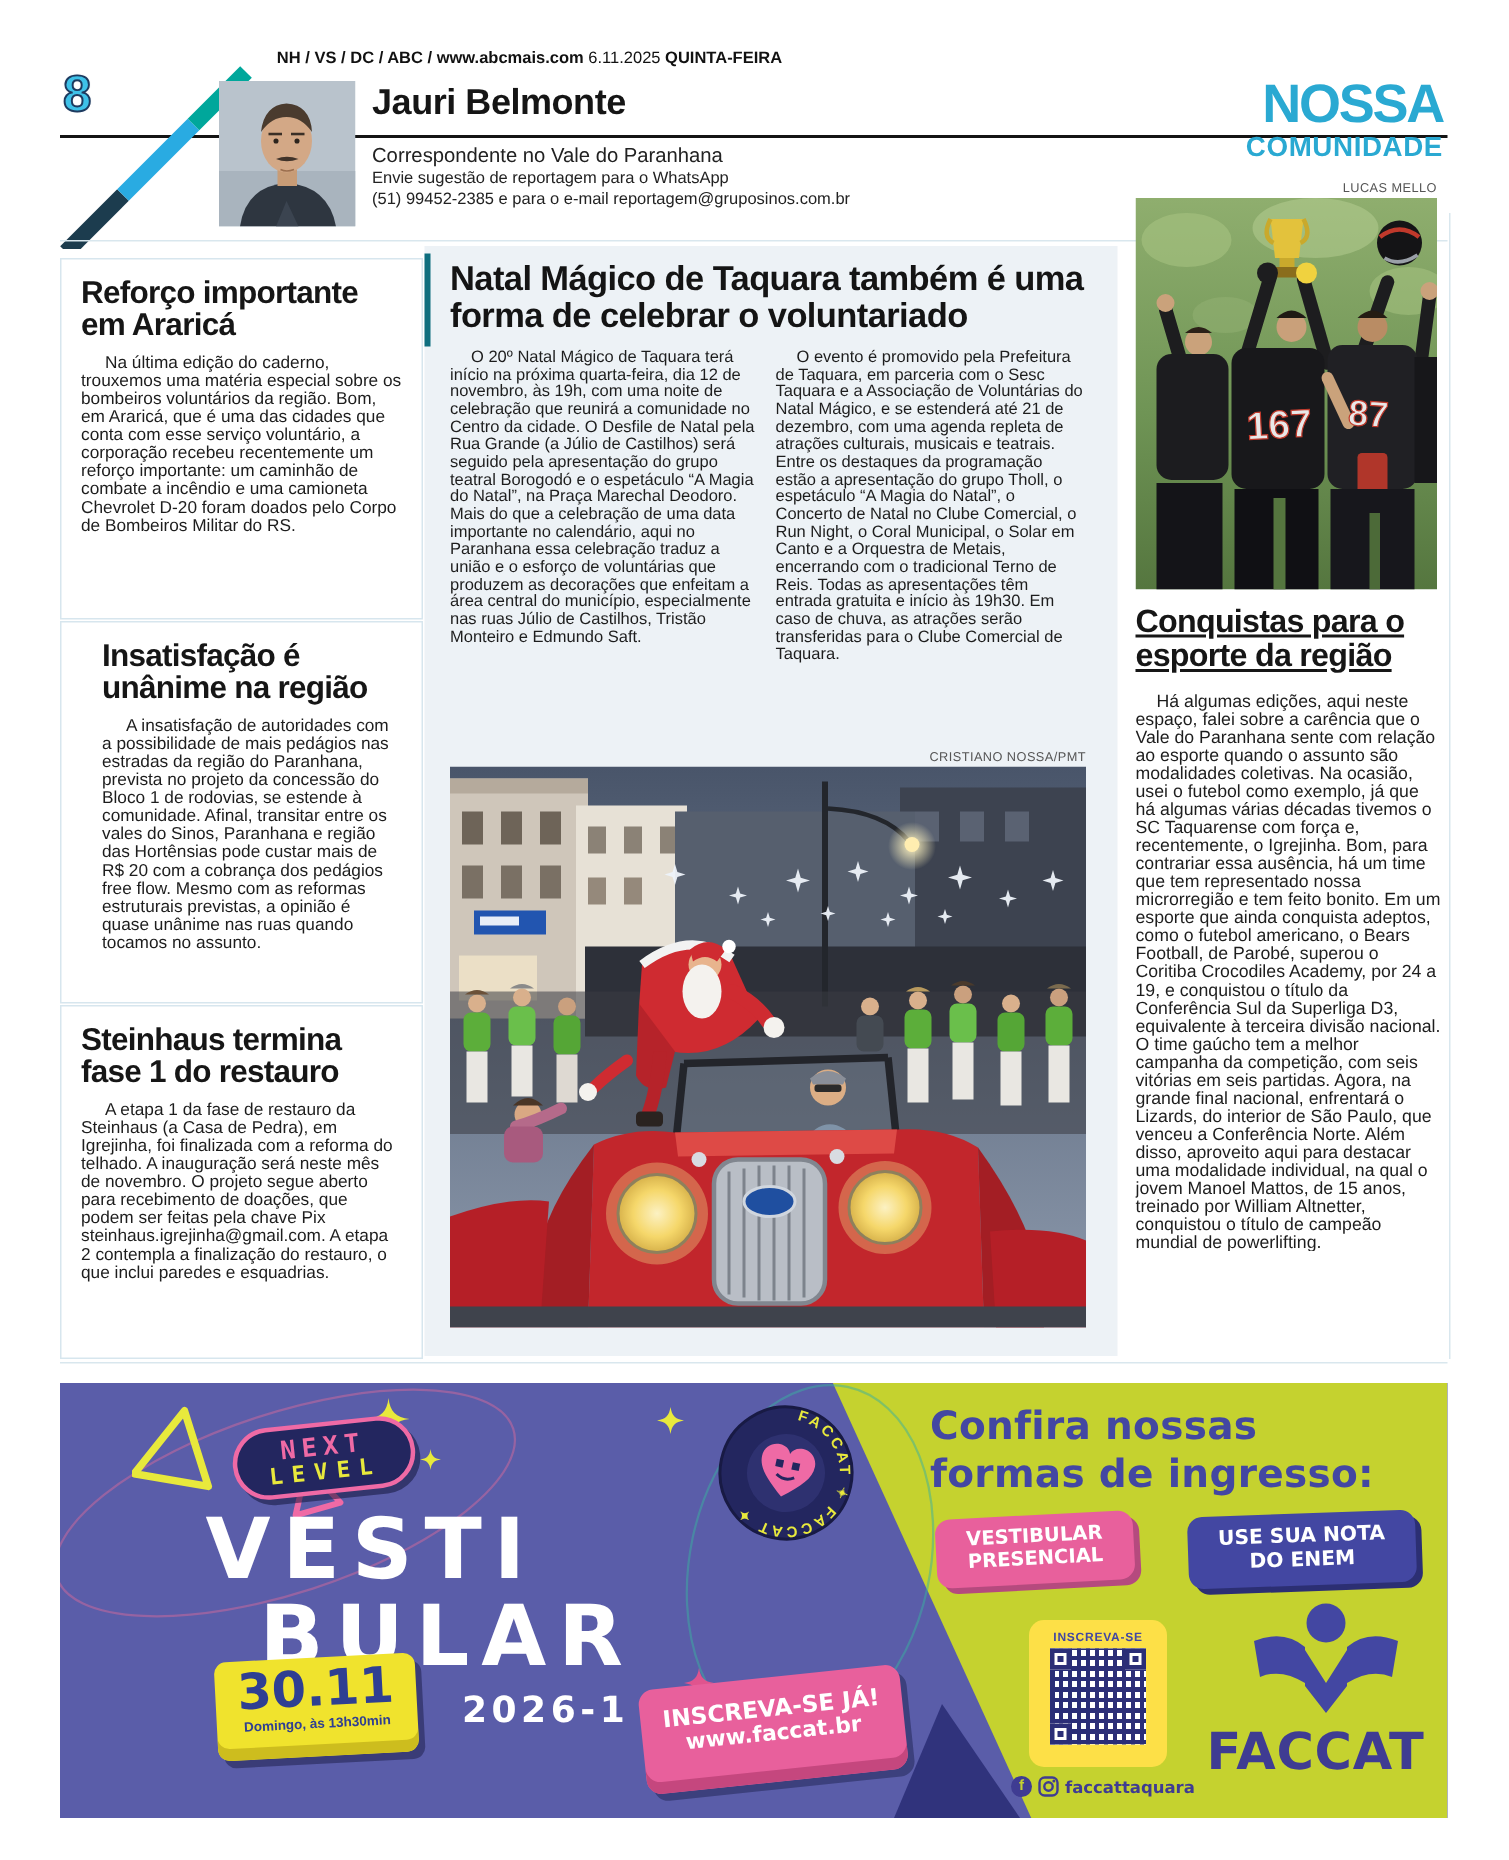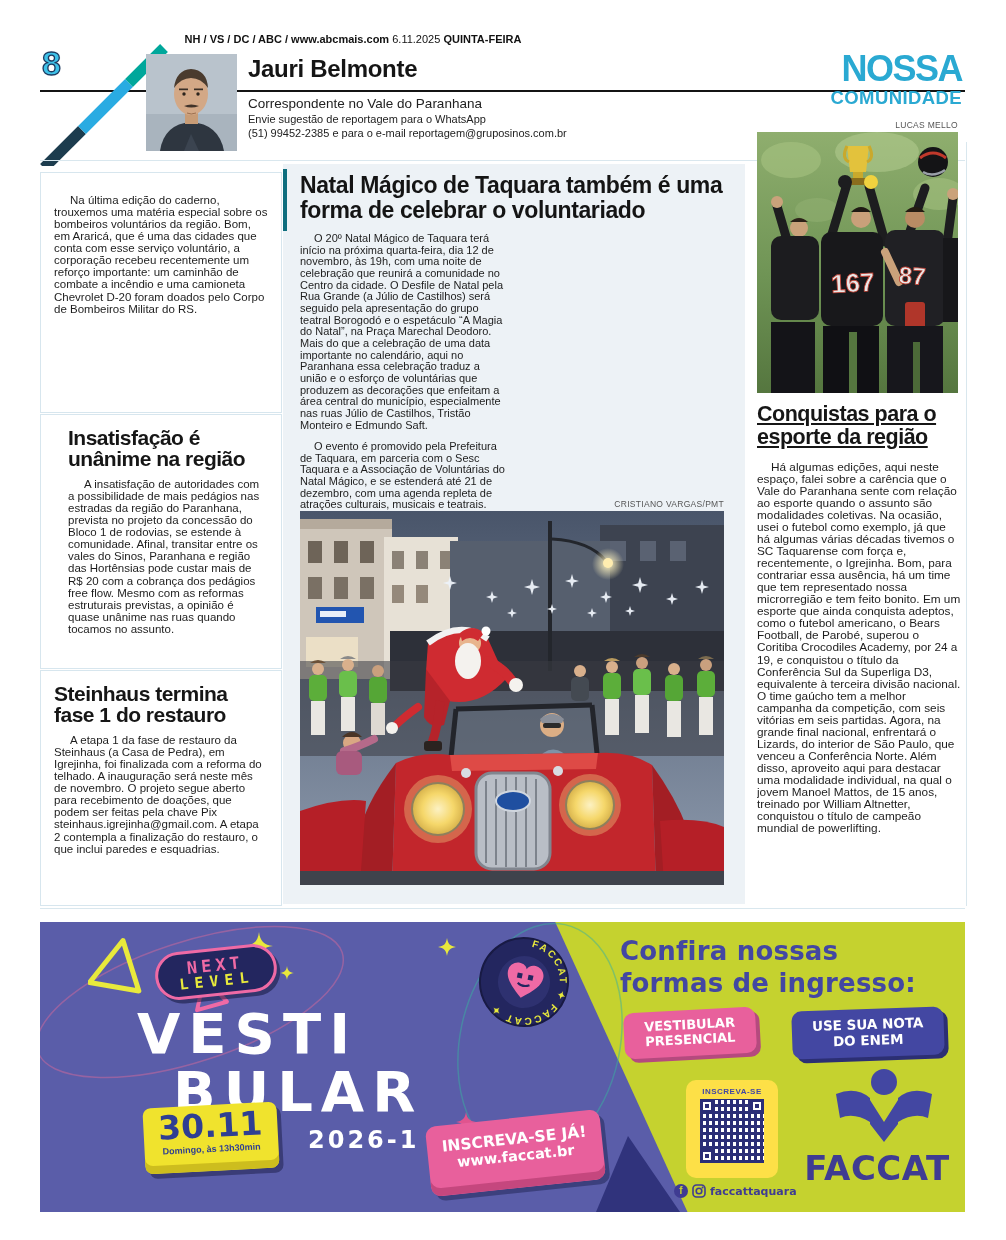--- a/index.html
+++ b/index.html
@@ -23,21 +23,21 @@
   
   .box{position:absolute;left:40px;width:242px;border:1px solid #d7e6ee;background:#fff;box-sizing:border-box;
        padding:12px 13px;}
   .box h2{margin:0;font-size:21px;line-height:1.0;font-weight:bold;letter-spacing:-0.5px;color:#161616;}
   .box p{margin:9px 0 0 0;font-size:11.5px;line-height:1.05;text-indent:16px;color:#1d1d1d;}
   
   .panel{position:absolute;left:283px;top:164px;width:462px;height:740px;background:#edf2f6;}
   .tealbar{position:absolute;left:283px;top:169px;width:4px;height:62px;background:#0e6e7e;}
   .headline{position:absolute;left:300px;top:173px;width:440px;font-size:23px;line-height:1.1;font-weight:bold;
             letter-spacing:-0.4px;color:#141414;}
-  .cols{position:absolute;left:300px;top:233px;width:424px;display:flex;gap:10px;flex-direction:column;}
+  .cols{position:absolute;left:300px;top:233px;width:424px;display:flex;gap:10px;}
   .cols p{margin:0;width:207px;font-size:11px;line-height:1.06;text-indent:14px;color:#1d1d1d;
           max-height:272px;overflow:hidden;}
   .credit{position:absolute;font-size:8.5px;font-weight:normal;letter-spacing:0.3px;color:#555;text-align:right;}
   
   .rtitle{position:absolute;left:757px;top:403px;width:206px;font-size:21.5px;line-height:1.05;font-weight:bold;
           letter-spacing:-0.5px;color:#161616;text-decoration:underline;}
   .rbody{position:absolute;left:757px;top:461px;width:204px;font-size:11.8px;line-height:1.02;
          text-indent:14px;color:#1d1d1d;max-height:446px;overflow:hidden;margin:0;}
   
   .ad{position:absolute;left:40px;top:922px;width:925px;height:290px;background:#5a5da9;overflow:hidden;}
@@ -131,39 +131,40 @@
     <div>Envie sugestão de reportagem para o WhatsApp</div>
     <div>(51) 99452-2385 e para o e-mail reportagem@gruposinos.com.br</div>
   </div>
 
   <div class="nossa">NOSSA</div>
   <div class="comunidade">COMUNIDADE</div>
 
   <div class="hairline" style="left:40px;top:160px;width:925px;height:1px;"></div>
 
   <div class="box" style="top:172px;height:241px;">
+    <h2>Reforço importante em Araricá</h2>
     <p>Na última edição do caderno, trouxemos uma matéria especial sobre os bombeiros voluntários da região. Bom, em Araricá, que é uma das cidades que conta com esse serviço voluntário, a corporação recebeu recentemente um reforço importante: um caminhão de combate a incêndio e uma camioneta Chevrolet D-20 foram doados pelo Corpo de Bombeiros Militar do RS.</p>
   </div>
   <div class="box" style="top:414px;height:255px;padding-left:27px;">
     <h2>Insatisfação é unânime na região</h2>
     <p>A insatisfação de autoridades com a possibilidade de mais pedágios nas estradas da região do Paranhana, prevista no projeto da concessão do Bloco 1 de rodovias, se estende à comunidade. Afinal, transitar entre os vales do Sinos, Paranhana e região das Hortênsias pode custar mais de R$ 20 com a cobrança dos pedágios free flow. Mesmo com as reformas estruturais previstas, a opinião é quase unânime nas ruas quando tocamos no assunto.</p>
   </div>
   <div class="box" style="top:670px;height:236px;">
     <h2>Steinhaus termina fase 1 do restauro</h2>
     <p>A etapa 1 da fase de restauro da Steinhaus (a Casa de Pedra), em Igrejinha, foi finalizada com a reforma do telhado. A inauguração será neste mês de novembro. O projeto segue aberto para recebimento de doações, que podem ser feitas pela chave Pix steinhaus.igrejinha@gmail.com. A etapa 2 contempla a finalização do restauro, o que inclui paredes e esquadrias.</p>
   </div>
 
   <div class="panel"></div>
   <div class="tealbar"></div>
   <div class="headline">Natal Mágico de Taquara também é uma forma de celebrar o voluntariado</div>
   <div class="cols">
     <p>O 20º Natal Mágico de Taquara terá início na próxima quarta-feira, dia 12 de novembro, às 19h, com uma noite de celebração que reunirá a comunidade no Centro da cidade. O Desfile de Natal pela Rua Grande (a Júlio de Castilhos) será seguido pela apresentação do grupo teatral Borogodó e o espetáculo “A Magia do Natal”, na Praça Marechal Deodoro. Mais do que a celebração de uma data importante no calendário, aqui no Paranhana essa celebração traduz a união e o esforço de voluntárias que produzem as decorações que enfeitam a área central do município, especialmente nas ruas Júlio de Castilhos, Tristão Monteiro e Edmundo Saft.</p>
     <p>O evento é promovido pela Prefeitura de Taquara, em parceria com o Sesc Taquara e a Associação de Voluntárias do Natal Mágico, e se estenderá até 21 de dezembro, com uma agenda repleta de atrações culturais, musicais e teatrais. Entre os destaques da programação estão a apresentação do grupo Tholl, o espetáculo “A Magia do Natal”, o Concerto de Natal no Clube Comercial, o Run Night, o Coral Municipal, o Solar em Canto e a Orquestra de Metais, encerrando com o tradicional Terno de Reis. Todas as apresentações têm entrada gratuita e início às 19h30. Em caso de chuva, as atrações serão transferidas para o Clube Comercial de Taquara.</p>
   </div>
-  <div class="credit" style="left:300px;top:499px;width:424px;">CRISTIANO VARGAS/PMT</div>
+  <div class="credit" style="left:300px;top:499px;width:424px;">CRISTIANO NOSSA/PMT</div>
 
   <svg class="abs" style="left:300px;top:511px;" width="424" height="374" viewBox="0 0 424 374">
     <defs>
       <linearGradient id="sky" x1="0" y1="0" x2="0" y2="1">
         <stop offset="0" stop-color="#49556a"></stop>
           <stop offset="1" stop-color="#8d9aad"></stop>
       </linearGradient>
       <radialGradient id="lamp" cx="0.5" cy="0.5" r="0.5">
         <stop offset="0" stop-color="#fff4c0"></stop>
           <stop offset="1" stop-color="#fff4c0" stop-opacity="0"></stop>

